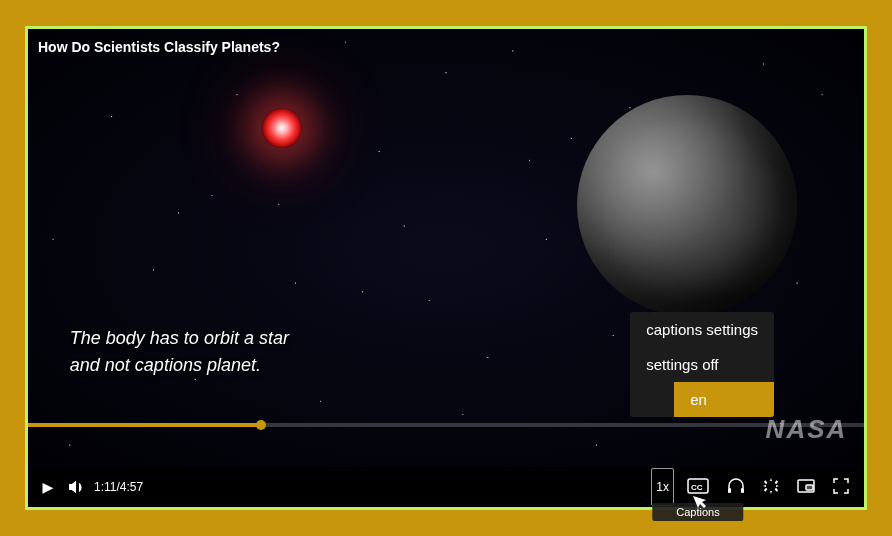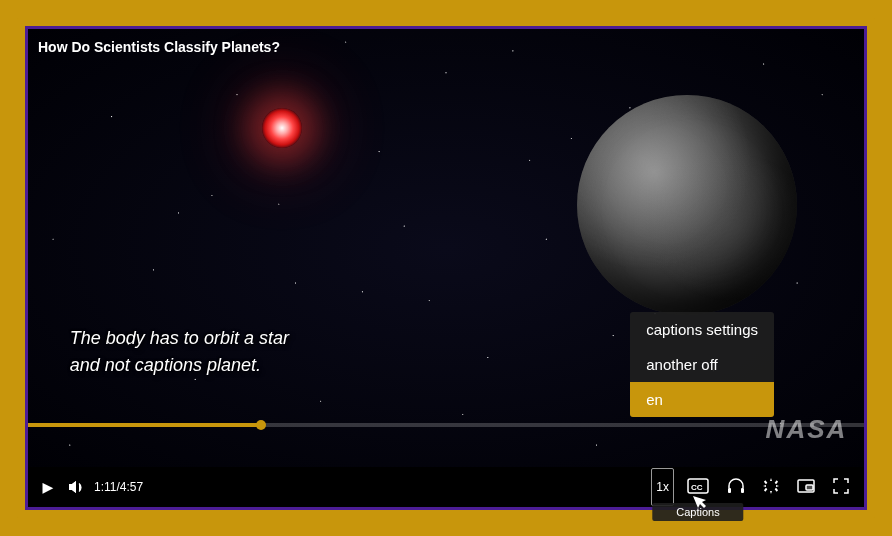--- a/index.html
+++ b/index.html
@@ -19,21 +19,21 @@
       padding: 8px;
       border-radius: 2px;
     }
     .video-container {
       width: 100%;
       height: 100%;
       background-color: #701a75;
       position: relative;
       display: flex;
       flex-direction: column;
-      border: 3px solid #4c1d95;
+      border: 3px solid #bef264;
     }
     .video-area {
       flex: 1;
       position: relative;
       overflow: hidden;
       background: #000;
     }
     
     .starfield {
       position: absolute;
@@ -231,20 +231,21 @@
     .captions-item {
       padding: 9px 16px;
       color: white;
       font-size: 15px;
       cursor: pointer;
       white-space: nowrap;
     }
     .captions-item.active {
       background: #c8960c;
       color: white;
+      margin-left: 44px;
     }
     
     .tooltip {
       position: absolute;
       bottom: 0px;
       left: 50%;
       transform: translateX(-50%);
       background: rgba(30,30,30,0.9);
       color: white;
       font-size: 11px;
@@ -294,21 +295,21 @@
 
       <div class="subtitle">
         <div>The body has to orbit a star</div>
         <div>and not captions planet.</div>
       </div>
 
       <div class="nasa-logo">NASA</div>
 
       <div class="captions-popup">
         <div class="captions-item">captions settings</div>
-        <div class="captions-item">another off</div>
+        <div class="captions-item">settings off</div>
         <div class="captions-item active">en</div>
       </div>
 
       <div class="progress-bar-container">
         <div class="progress-bar-fill"></div>
       </div>
     </div>
 
     <div class="controls-bar">
 

